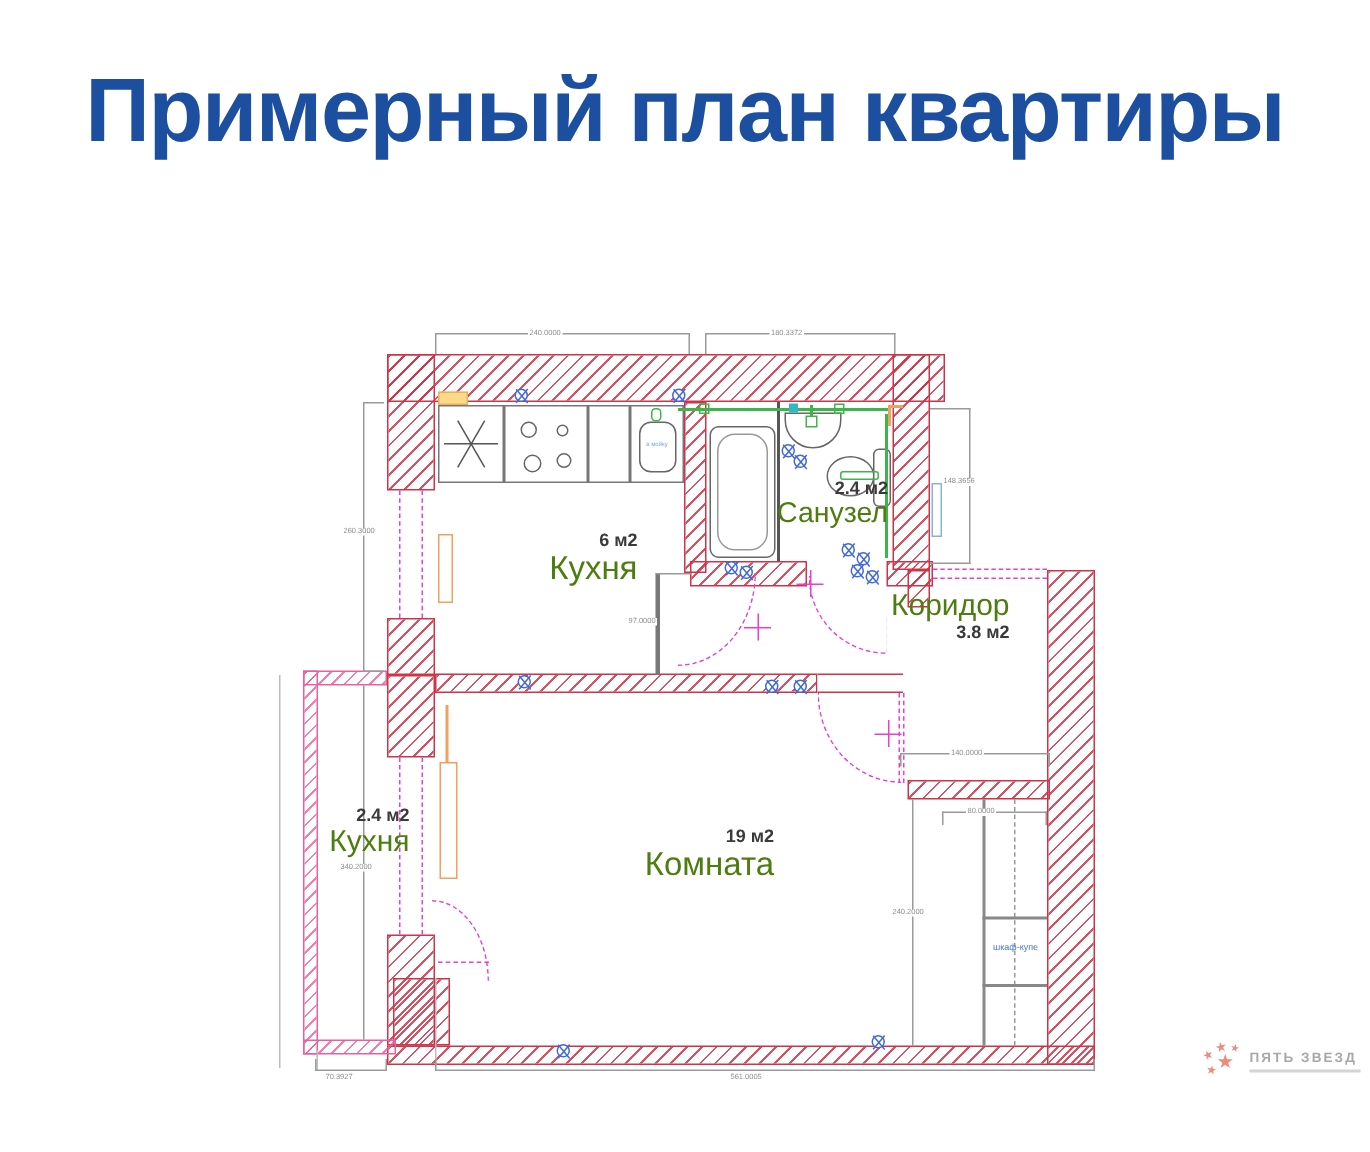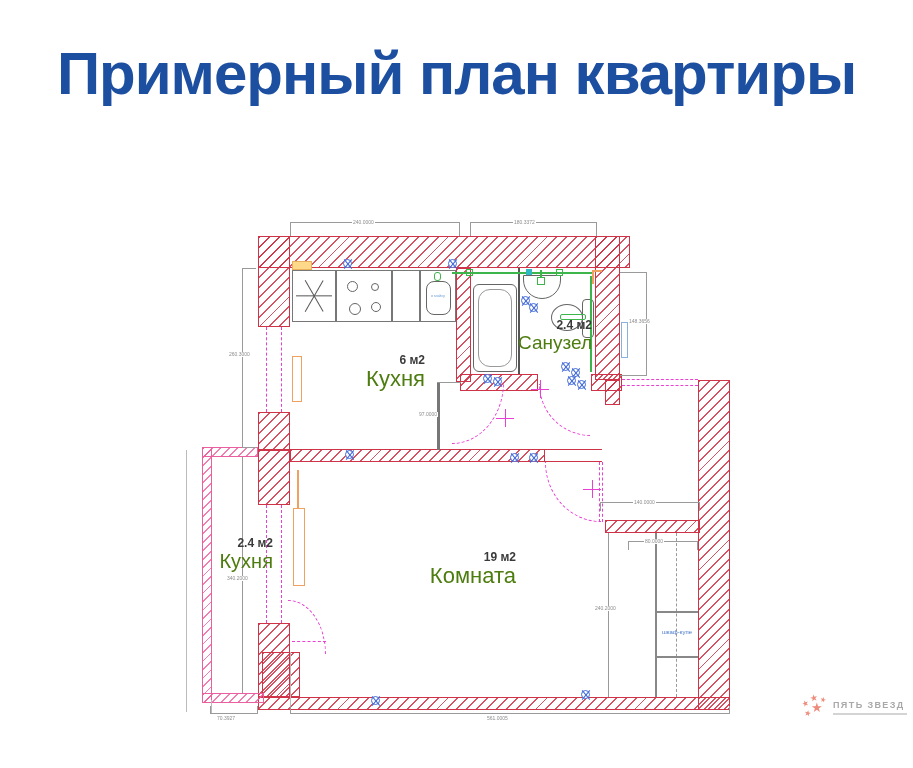--- a/index.html
+++ b/index.html
@@ -194,20 +194,24 @@
     <span class="dtx" style="left:486px;top:516px;">561.0005</span>
 
     <div class="rlabel" style="left:295px;top:154px;width:130px;">
       <span class="rarea">6 м2</span>
       <span class="rname">Кухня</span>
     </div>
     <div class="rlabel" style="left:492px;top:119px;width:100px;">
       <span class="rarea">2.4 м2</span>
       <span class="rname" style="font-size:19px;">Санузел</span>
     </div>
+    <div class="rlabel" style="left:563px;top:193px;width:110px;">
+      <span class="rname" style="font-size:20px;">Коридор</span>
+      <span class="rarea">3.8 м2</span>
+    </div>
     <div class="rlabel" style="left:376px;top:351px;width:140px;">
       <span class="rarea">19 м2</span>
       <span class="rname">Комната</span>
     </div>
     <div class="rlabel" style="left:183px;top:337px;width:90px;">
       <span class="rarea">2.4 м2</span>
       <span class="rname" style="font-size:20px;">Кухня</span>
     </div>
     <div class="closetlbl" style="left:654px;top:429px;width:46px;">шкаф-купе</div>
   </div>

